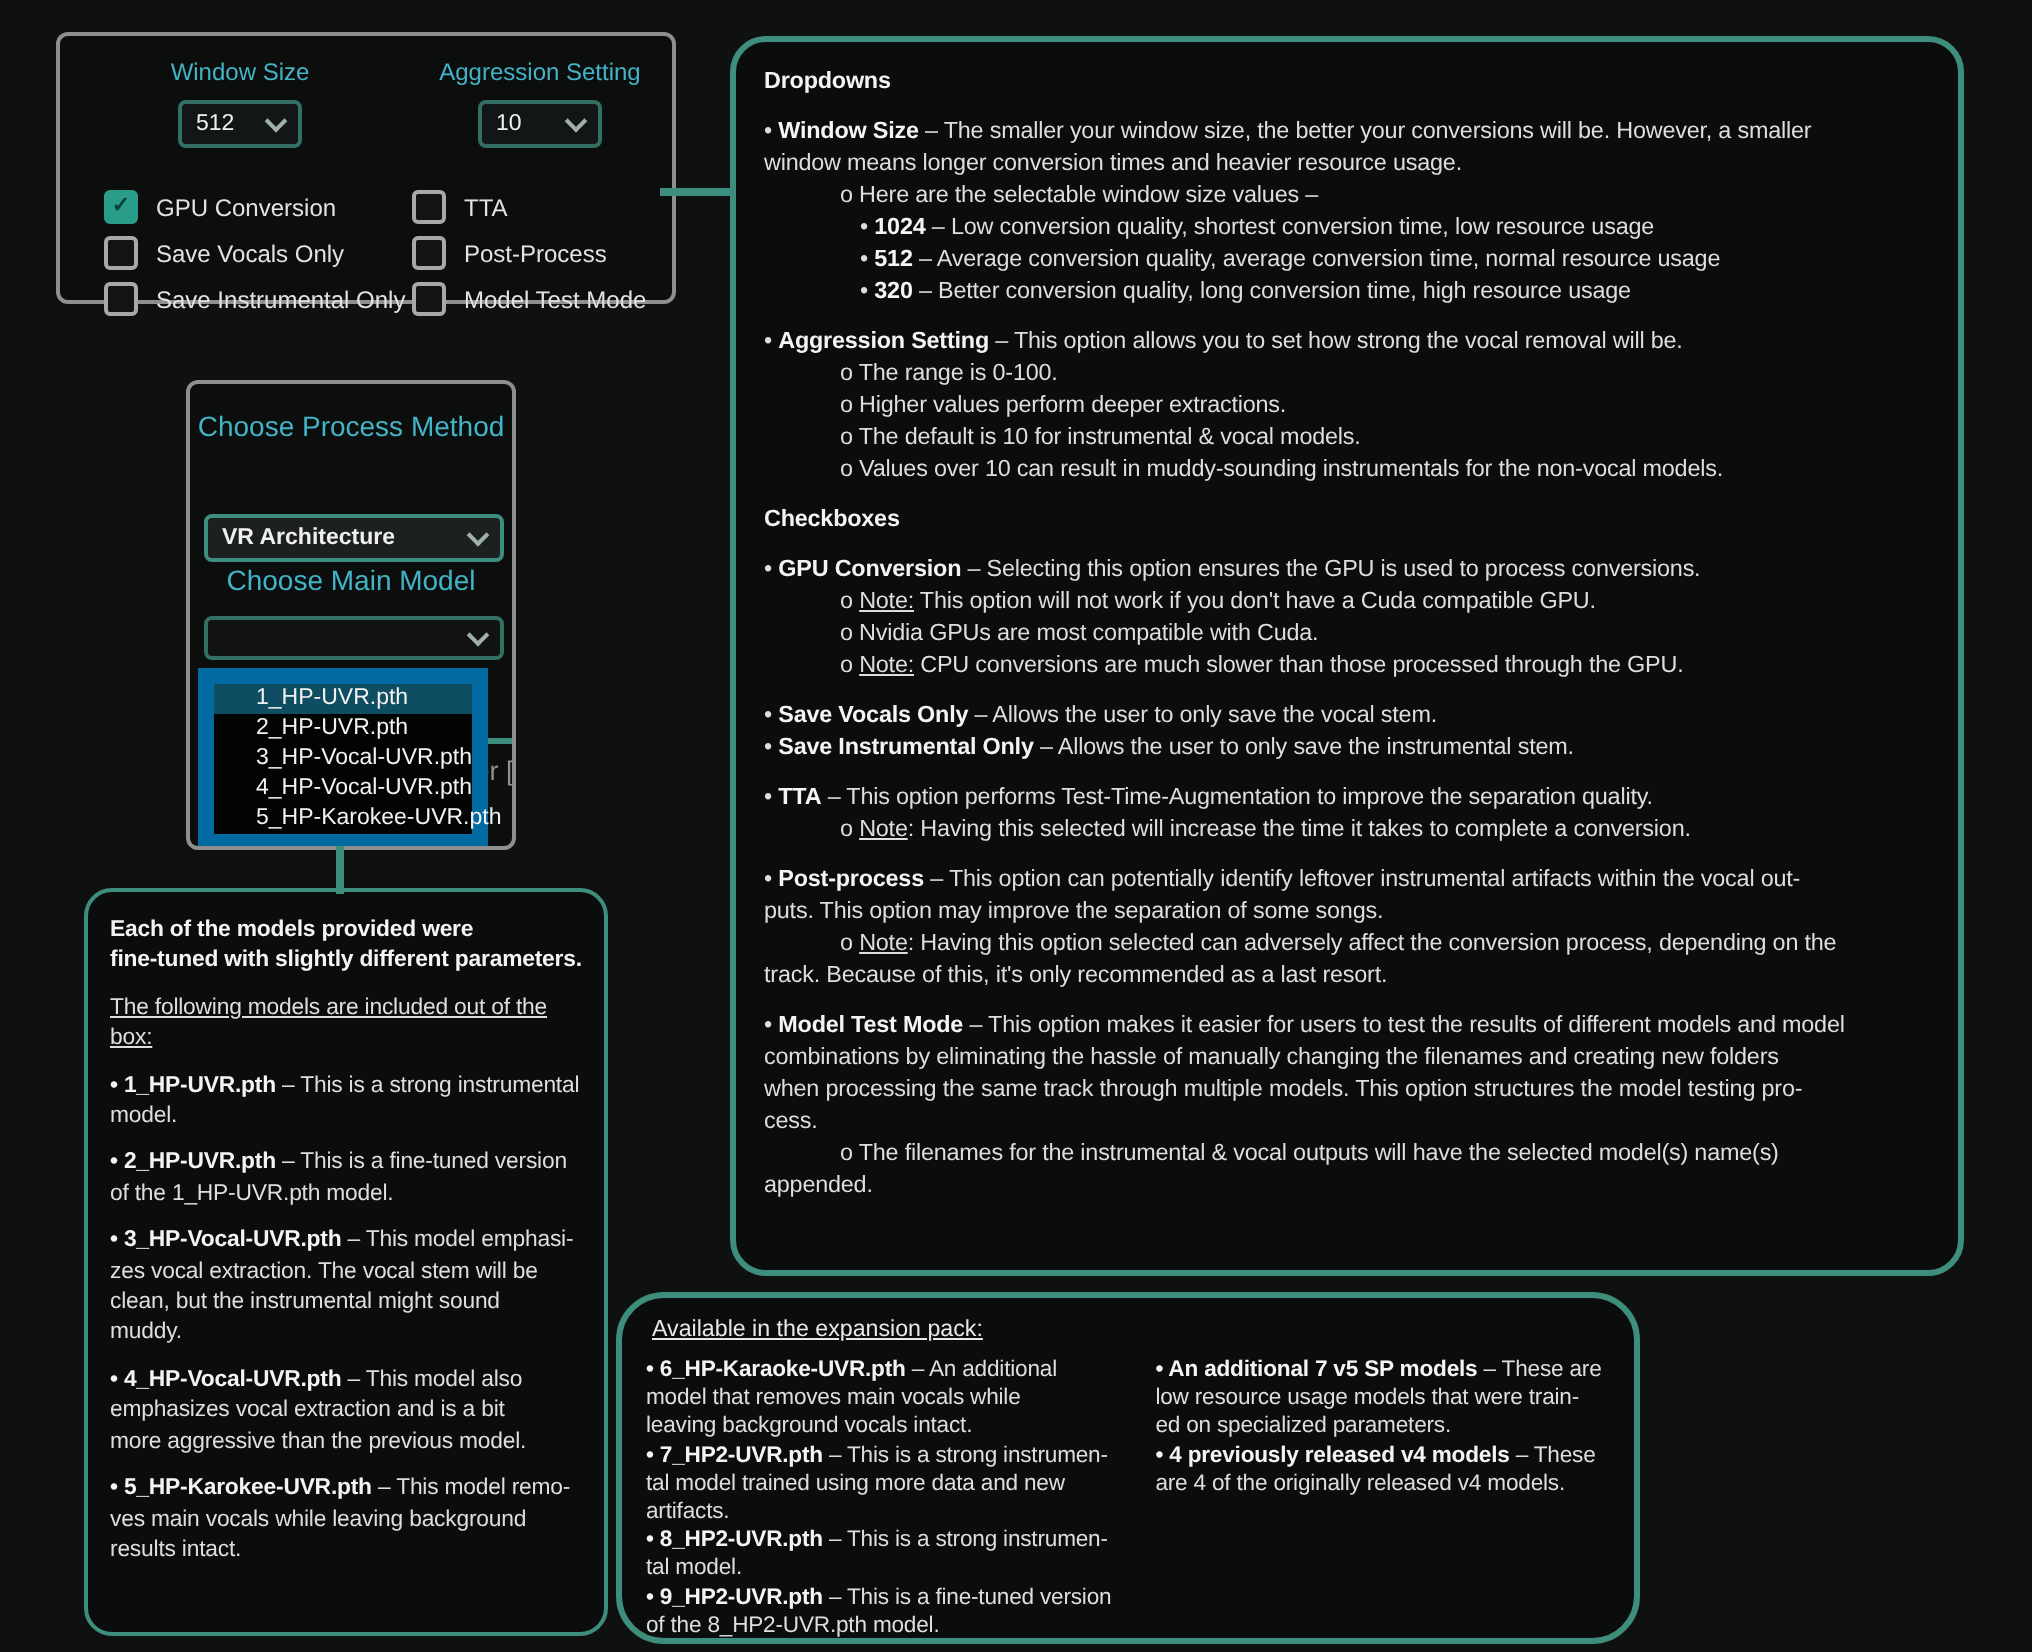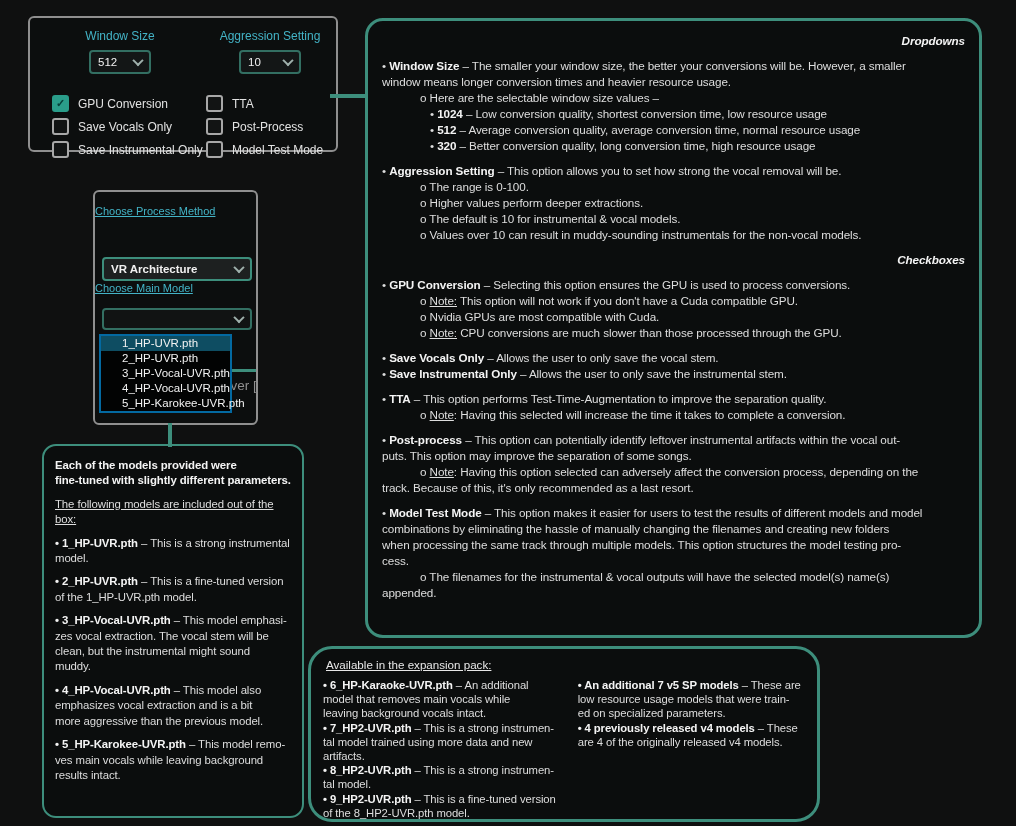--- a/index.html
+++ b/index.html
@@ -27,35 +27,35 @@
   #cbcol1{left:22px;top:78px;}
   #cbcol2{left:176px;top:78px;}
   .cbrow{display:flex;align-items:center;gap:9px;height:15px;}
   .cbbox{width:13px;height:13px;border:2px solid #a8a8a8;border-radius:3px;background:#121414;
          color:#06413a;font-size:11px;line-height:12px;text-align:center;font-weight:bold;flex:none;}
   .cbbox.checked{background:#2a9d8a;border-color:#2a9d8a;}
   .cblabel{font-size:12px;color:#e2e2e2;white-space:nowrap;}
 
   
   #method-panel{left:93px;top:190px;width:165px;height:235px;overflow:hidden;}
-  .mp-label{position:absolute;width:100%;text-align:left;font-size:11px;color:#43b3c6;text-decoration:underline;}
+  .mp-label{position:absolute;width:100%;text-align:center;font-size:14px;color:#43b3c6;}
   #pm-label{top:13px;}
   #mm-label{top:90px;}
   #pm-dd{position:absolute;left:7px;top:34px;width:132px;border-color:#3d8e7c;background:#1d2020;font-weight:bold;margin-top:31px;}
   #mm-dd{position:absolute;left:7px;top:116px;width:132px;height:18px;background:#111313;}
   #hidden-line{position:absolute;left:137px;top:177px;width:26px;height:3px;background:#3d8e7c;z-index:1;}
   #bg-title{position:absolute;left:128px;top:186px;font-size:13.5px;color:#8f8f8f;z-index:1;white-space:nowrap;}
-  #model-list{position:absolute;left:4px;top:142px;width:129px;border:2px solid #0369a1;background:#020303;z-index:2;}
+  #model-list{position:absolute;left:4px;top:142px;width:129px;border:8px solid #0369a1;background:#020303;z-index:2;}
   .mitem{height:15px;line-height:15px;padding-left:21px;font-size:11.5px;color:#f2f2f2;white-space:nowrap;cursor:default;}
   .mitem.sel{background:#0e4d62;}
 
   
   .ln{min-height:16px;line-height:16px;font-size:11.7px;letter-spacing:-0.1px;color:#dedede;}
   .ln.blank{min-height:9px;height:9px;}
-  .ln.center{text-align:right;font-style:italic;}
+  .ln.center{text-align:left;}
   .ln .b{font-weight:bold;color:#f4f4f4;}
   .ln .u{text-decoration:underline;}
   .in1{padding-left:38px;}
   .in2{padding-left:48px;}
 
   #info-panel{left:365px;top:18px;width:617px;height:620px;padding:12px 14px;}
   #models-box{left:42px;top:444px;width:262px;height:374px;border-width:2.5px;border-radius:14px;padding:12px 11px;}
   #models-box .ln{font-size:11.4px;line-height:15.4px;min-height:15.4px;}
   #models-box .ln.blank{min-height:8px;height:8px;}
 

